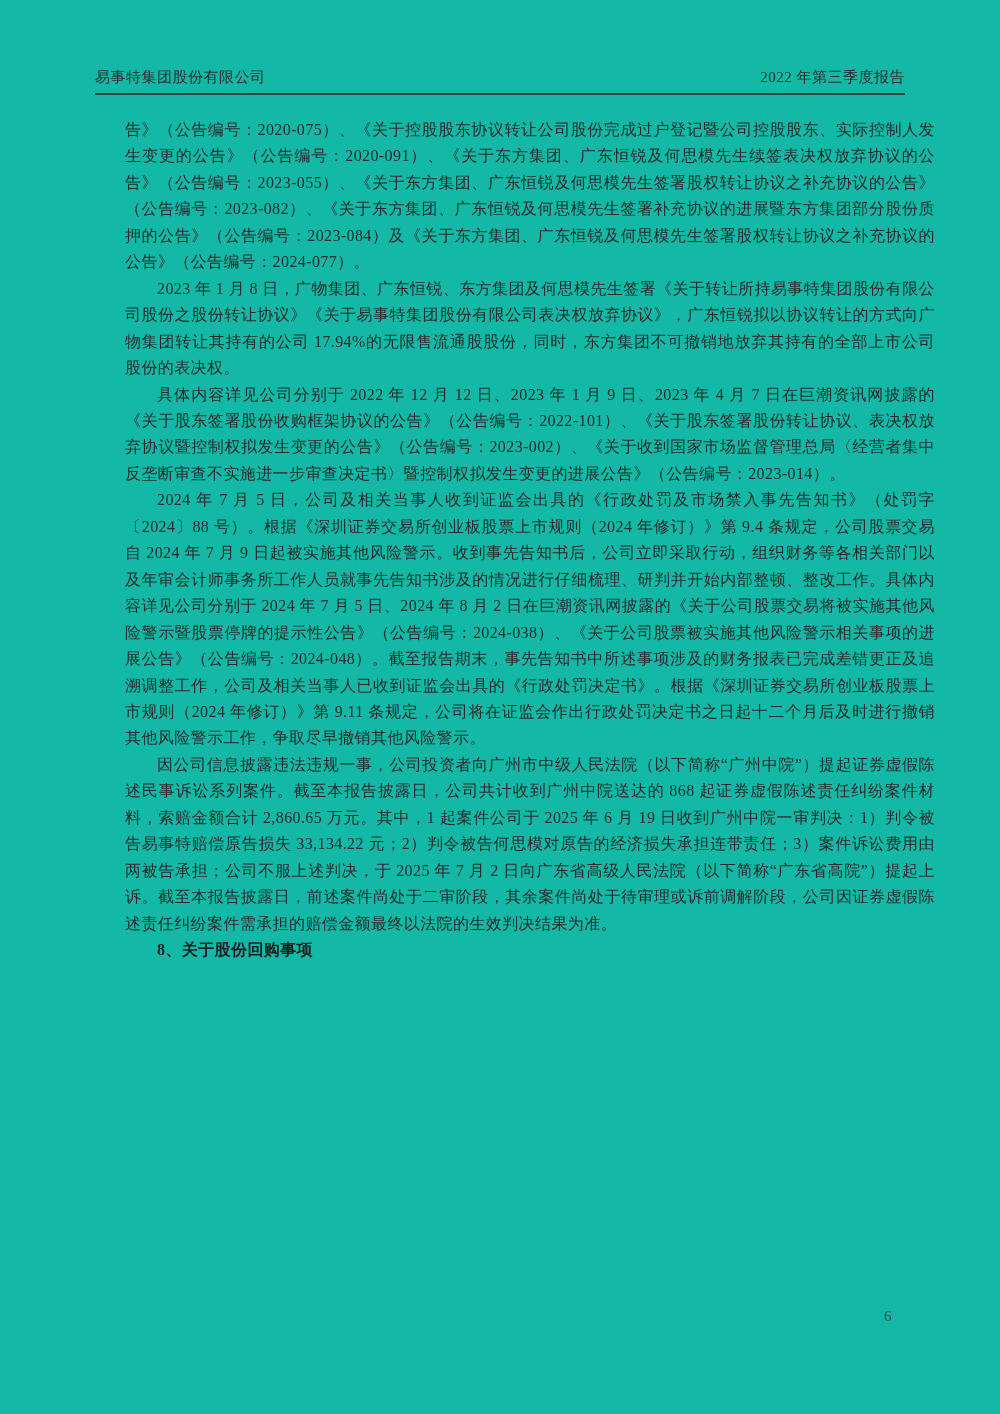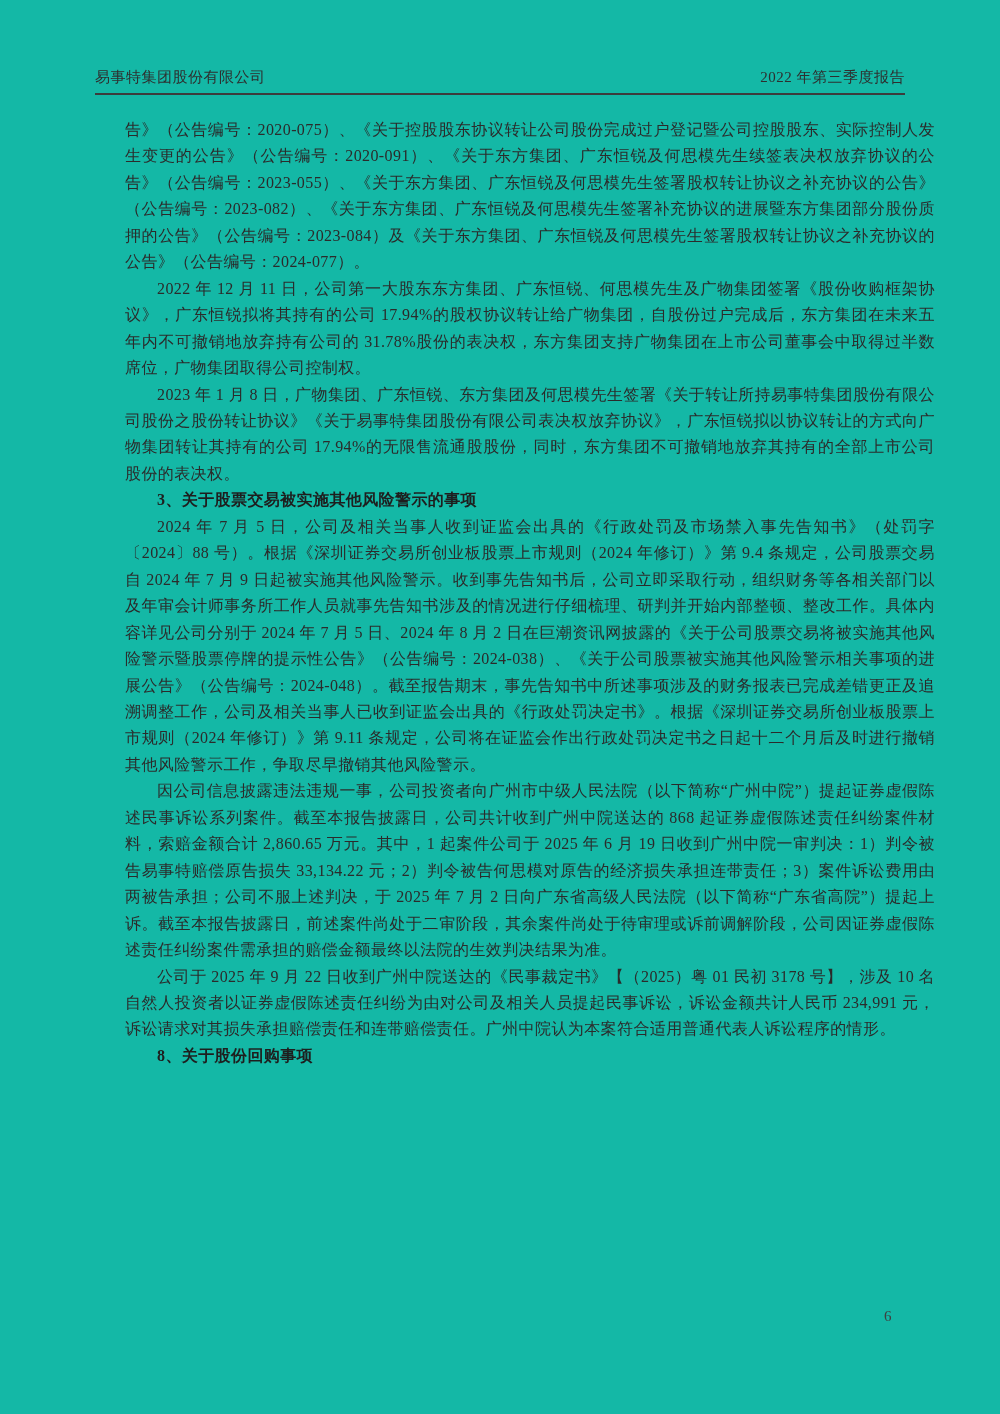--- a/index.html
+++ b/index.html
@@ -63,24 +63,22 @@
 
 <div class="page">
 
   <div class="header">
     <span>易事特集团股份有限公司</span>
     <span>2022 年第三季度报告</span>
   </div>
 
   <div class="content">
     <p class="para no-indent">告》（公告编号：2020-075）、《关于控股股东协议转让公司股份完成过户登记暨公司控股股东、实际控制人发生变更的公告》（公告编号：2020-091）、《关于东方集团、广东恒锐及何思模先生续签表决权放弃协议的公告》（公告编号：2023-055）、《关于东方集团、广东恒锐及何思模先生签署股权转让协议之补充协议的公告》（公告编号：2023-082）、《关于东方集团、广东恒锐及何思模先生签署补充协议的进展暨东方集团部分股份质押的公告》（公告编号：2023-084）及《关于东方集团、广东恒锐及何思模先生签署股权转让协议之补充协议的公告》（公告编号：2024-077）。</p>
-    <p class="para">2022 年 12 月 11 日，公司第一大股东东方集团、广东恒锐、何思模先生及广物集团签署《股份收购框架协议》，广东恒锐拟将其持有的公司 17.94%的股权协议转让给广物集团，自股份过户完成后，东方集团在未来五年内不可撤销地放弃持有公司的 31.78%股份的表决权，东方集团支持广物集团在上市公司董事会中取得过半数席位，广物集团取得公司控制权。</p>
     <p class="para">2023 年 1 月 8 日，广物集团、广东恒锐、东方集团及何思模先生签署《关于转让所持易事特集团股份有限公司股份之股份转让协议》《关于易事特集团股份有限公司表决权放弃协议》，广东恒锐拟以协议转让的方式向广物集团转让其持有的公司 17.94%的无限售流通股股份，同时，东方集团不可撤销地放弃其持有的全部上市公司股份的表决权。</p>
-    <p class="heading">3、关于股票交易被实施其他风险警示的事项</p>
+    <p class="para">具体内容详见公司分别于 2022 年 12 月 12 日、2023 年 1 月 9 日、2023 年 4 月 7 日在巨潮资讯网披露的《关于股东签署股份收购框架协议的公告》（公告编号：2022-101）、《关于股东签署股份转让协议、表决权放弃协议暨控制权拟发生变更的公告》（公告编号：2023-002）、《关于收到国家市场监督管理总局〈经营者集中反垄断审查不实施进一步审查决定书〉暨控制权拟发生变更的进展公告》（公告编号：2023-014）。</p>
     <p class="para">2024 年 7 月 5 日，公司及相关当事人收到证监会出具的《行政处罚及市场禁入事先告知书》（处罚字〔2024〕88 号）。根据《深圳证券交易所创业板股票上市规则（2024 年修订）》第 9.4 条规定，公司股票交易自 2024 年 7 月 9 日起被实施其他风险警示。收到事先告知书后，公司立即采取行动，组织财务等各相关部门以及年审会计师事务所工作人员就事先告知书涉及的情况进行仔细梳理、研判并开始内部整顿、整改工作。具体内容详见公司分别于 2024 年 7 月 5 日、2024 年 8 月 2 日在巨潮资讯网披露的《关于公司股票交易将被实施其他风险警示暨股票停牌的提示性公告》（公告编号：2024-038）、《关于公司股票被实施其他风险警示相关事项的进展公告》（公告编号：2024-048）。截至报告期末，事先告知书中所述事项涉及的财务报表已完成差错更正及追溯调整工作，公司及相关当事人已收到证监会出具的《行政处罚决定书》。根据《深圳证券交易所创业板股票上市规则（2024 年修订）》第 9.11 条规定，公司将在证监会作出行政处罚决定书之日起十二个月后及时进行撤销其他风险警示工作，争取尽早撤销其他风险警示。</p>
     <p class="para">因公司信息披露违法违规一事，公司投资者向广州市中级人民法院（以下简称“广州中院”）提起证券虚假陈述民事诉讼系列案件。截至本报告披露日，公司共计收到广州中院送达的 868 起证券虚假陈述责任纠纷案件材料，索赔金额合计 2,860.65 万元。其中，1 起案件公司于 2025 年 6 月 19 日收到广州中院一审判决：1）判令被告易事特赔偿原告损失 33,134.22 元；2）判令被告何思模对原告的经济损失承担连带责任；3）案件诉讼费用由两被告承担；公司不服上述判决，于 2025 年 7 月 2 日向广东省高级人民法院（以下简称“广东省高院”）提起上诉。截至本报告披露日，前述案件尚处于二审阶段，其余案件尚处于待审理或诉前调解阶段，公司因证券虚假陈述责任纠纷案件需承担的赔偿金额最终以法院的生效判决结果为准。</p>
-    <p class="para">公司于 2025 年 9 月 22 日收到广州中院送达的《民事裁定书》【（2025）粤 01 民初 3178 号】，涉及 10 名自然人投资者以证券虚假陈述责任纠纷为由对公司及相关人员提起民事诉讼，诉讼金额共计人民币 234,991 元，诉讼请求对其损失承担赔偿责任和连带赔偿责任。广州中院认为本案符合适用普通代表人诉讼程序的情形。</p>
     <p class="heading">8、关于股份回购事项</p>
   </div>
 
   <div class="page-number">6</div>
 
 </div>
 
 </body></html>

